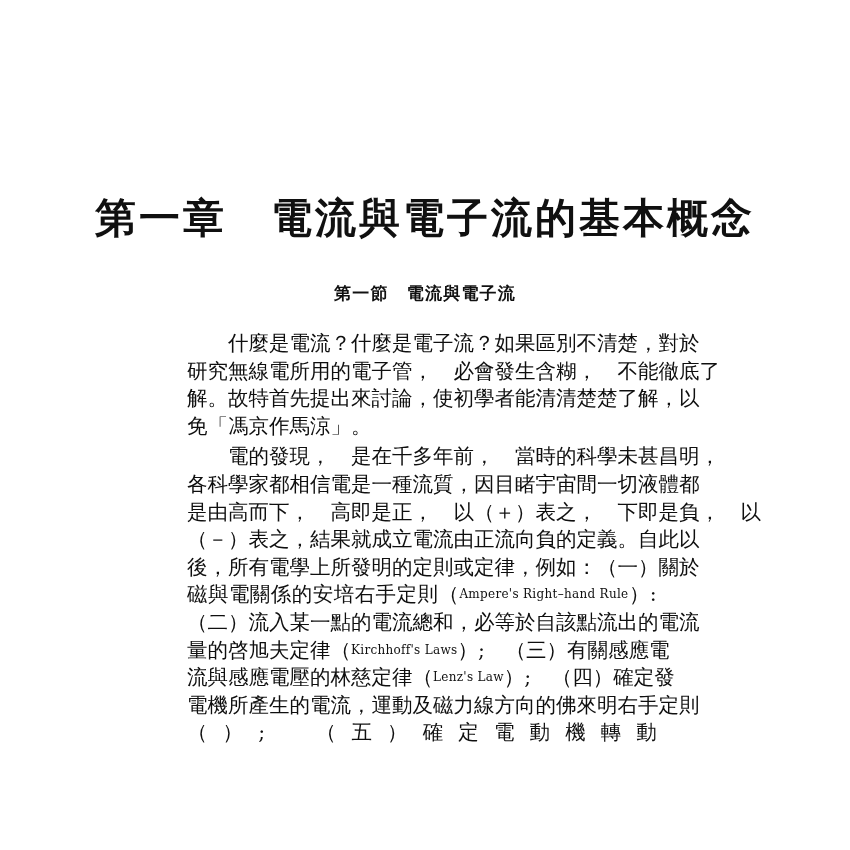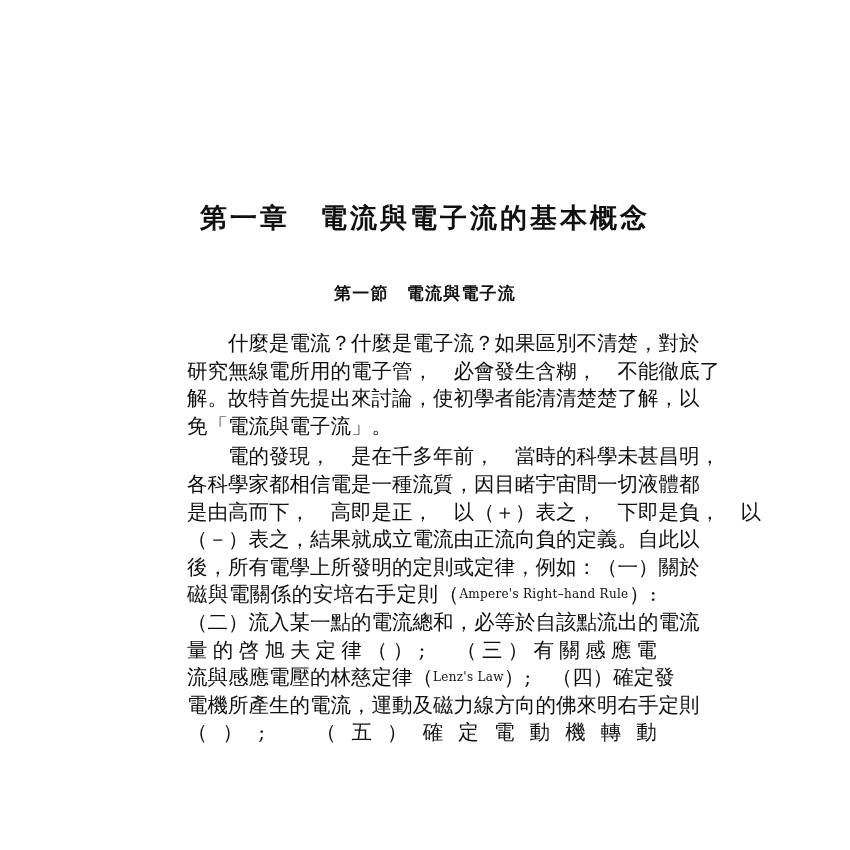--- a/index.html
+++ b/index.html
@@ -21,21 +21,21 @@
     -webkit-font-smoothing: antialiased;
   }
 
   
   .chapter-title {
     position: absolute;
     top: 198px;
     left: 0;
     width: 850px;
     text-align: center;
-    font-size: 27px;
+    font-size: 41px;
     line-height: 40px;
     font-weight: 600;
     letter-spacing: 3px;
     white-space: pre;
     color: #101010;
   }
 
   
   .section-heading {
     position: absolute;
@@ -112,30 +112,30 @@
 
   <div class="chapter-title">第一章　電流與電子流的基本概念</div>
 
   <div class="section-heading">第一節　電流與電子流</div>
 
   <div class="body-block">
       <p class="para">
         <span class="line justify indent"><span>什</span><span>麼</span><span>是</span><span>電</span><span>流</span><span>？</span><span>什</span><span>麼</span><span>是</span><span>電</span><span>子</span><span>流</span><span>？</span><span>如</span><span>果</span><span>區</span><span>別</span><span>不</span><span>清</span><span>楚</span><span>，</span><span>對</span><span>於</span></span>
         <span class="line justify"><span>研</span><span>究</span><span>無</span><span>線</span><span>電</span><span>所</span><span>用</span><span>的</span><span>電</span><span>子</span><span>管</span><span>，</span><span>　</span><span>必</span><span>會</span><span>發</span><span>生</span><span>含</span><span>糊</span><span>，</span><span>　</span><span>不</span><span>能</span><span>徹</span><span>底</span><span>了</span></span>
         <span class="line justify"><span>解</span><span>。</span><span>故</span><span>特</span><span>首</span><span>先</span><span>提</span><span>出</span><span>來</span><span>討</span><span>論</span><span>，</span><span>使</span><span>初</span><span>學</span><span>者</span><span>能</span><span>清</span><span>清</span><span>楚</span><span>楚</span><span>了</span><span>解</span><span>，</span><span>以</span></span>
-        <span class="line">免「電流與電子流」。</span>
+        <span class="line">免「馮京作馬涼」。</span>
       </p>
       <p class="para">
         <span class="line justify indent"><span>電</span><span>的</span><span>發</span><span>現</span><span>，</span><span>　</span><span>是</span><span>在</span><span>千</span><span>多</span><span>年</span><span>前</span><span>，</span><span>　</span><span>當</span><span>時</span><span>的</span><span>科</span><span>學</span><span>未</span><span>甚</span><span>昌</span><span>明</span><span>，</span></span>
         <span class="line justify"><span>各</span><span>科</span><span>學</span><span>家</span><span>都</span><span>相</span><span>信</span><span>電</span><span>是</span><span>一</span><span>種</span><span>流</span><span>質</span><span>，</span><span>因</span><span>目</span><span>睹</span><span>宇</span><span>宙</span><span>間</span><span>一</span><span>切</span><span>液</span><span>體</span><span>都</span></span>
         <span class="line justify"><span>是</span><span>由</span><span>高</span><span>而</span><span>下</span><span>，</span><span>　</span><span>高</span><span>即</span><span>是</span><span>正</span><span>，</span><span>　</span><span>以</span><span>（</span><span>＋</span><span>）</span><span>表</span><span>之</span><span>，</span><span>　</span><span>下</span><span>即</span><span>是</span><span>負</span><span>，</span><span>　</span><span>以</span></span>
         <span class="line justify"><span>（</span><span>－</span><span>）</span><span>表</span><span>之</span><span>，</span><span>結</span><span>果</span><span>就</span><span>成</span><span>立</span><span>電</span><span>流</span><span>由</span><span>正</span><span>流</span><span>向</span><span>負</span><span>的</span><span>定</span><span>義</span><span>。</span><span>自</span><span>此</span><span>以</span></span>
         <span class="line justify"><span>後</span><span>，</span><span>所</span><span>有</span><span>電</span><span>學</span><span>上</span><span>所</span><span>發</span><span>明</span><span>的</span><span>定</span><span>則</span><span>或</span><span>定</span><span>律</span><span>，</span><span>例</span><span>如</span><span>：</span><span>（</span><span>一</span><span>）</span><span>關</span><span>於</span></span>
         <span class="line justify"><span>磁</span><span>與</span><span>電</span><span>關</span><span>係</span><span>的</span><span>安</span><span>培</span><span>右</span><span>手</span><span>定</span><span>則</span><span>（</span><span class="roman">Ampere's Right–hand Rule</span><span>）</span><span>:</span></span>
         <span class="line justify"><span>（</span><span>二</span><span>）</span><span>流</span><span>入</span><span>某</span><span>一</span><span>點</span><span>的</span><span>電</span><span>流</span><span>總</span><span>和</span><span>，</span><span>必</span><span>等</span><span>於</span><span>自</span><span>該</span><span>點</span><span>流</span><span>出</span><span>的</span><span>電</span><span>流</span></span>
-        <span class="line justify"><span>量</span><span>的</span><span>啓</span><span>旭</span><span>夫</span><span>定</span><span>律</span><span>（</span><span>）</span><span>;</span><span>　</span><span>（</span><span>三</span><span>）</span><span>有</span><span>關</span><span>感</span><span>應</span><span>電</span></span>
+        <span class="line justify"><span>量</span><span>的</span><span>啓</span><span>旭</span><span>夫</span><span>定</span><span>律</span><span>（</span><span class="roman">Kirchhoff's Laws</span><span>）</span><span>;</span><span>　</span><span>（</span><span>三</span><span>）</span><span>有</span><span>關</span><span>感</span><span>應</span><span>電</span></span>
         <span class="line justify"><span>流</span><span>與</span><span>感</span><span>應</span><span>電</span><span>壓</span><span>的</span><span>林</span><span>慈</span><span>定</span><span>律</span><span>（</span><span class="roman">Lenz's Law</span><span>）</span><span>;</span><span>　</span><span>（</span><span>四</span><span>）</span><span>確</span><span>定</span><span>發</span></span>
         <span class="line justify"><span>電</span><span>機</span><span>所</span><span>產</span><span>生</span><span>的</span><span>電</span><span>流</span><span>，</span><span>運</span><span>動</span><span>及</span><span>磁</span><span>力</span><span>線</span><span>方</span><span>向</span><span>的</span><span>佛</span><span>來</span><span>明</span><span>右</span><span>手</span><span>定</span><span>則</span></span>
         <span class="line justify"><span>（</span><span>）</span><span>;</span><span>　</span><span>（</span><span>五</span><span>）</span><span>確</span><span>定</span><span>電</span><span>動</span><span>機</span><span>轉</span><span>動</span></span>
       </p>
     </div>
 
 </div>
 
 </body></html>

